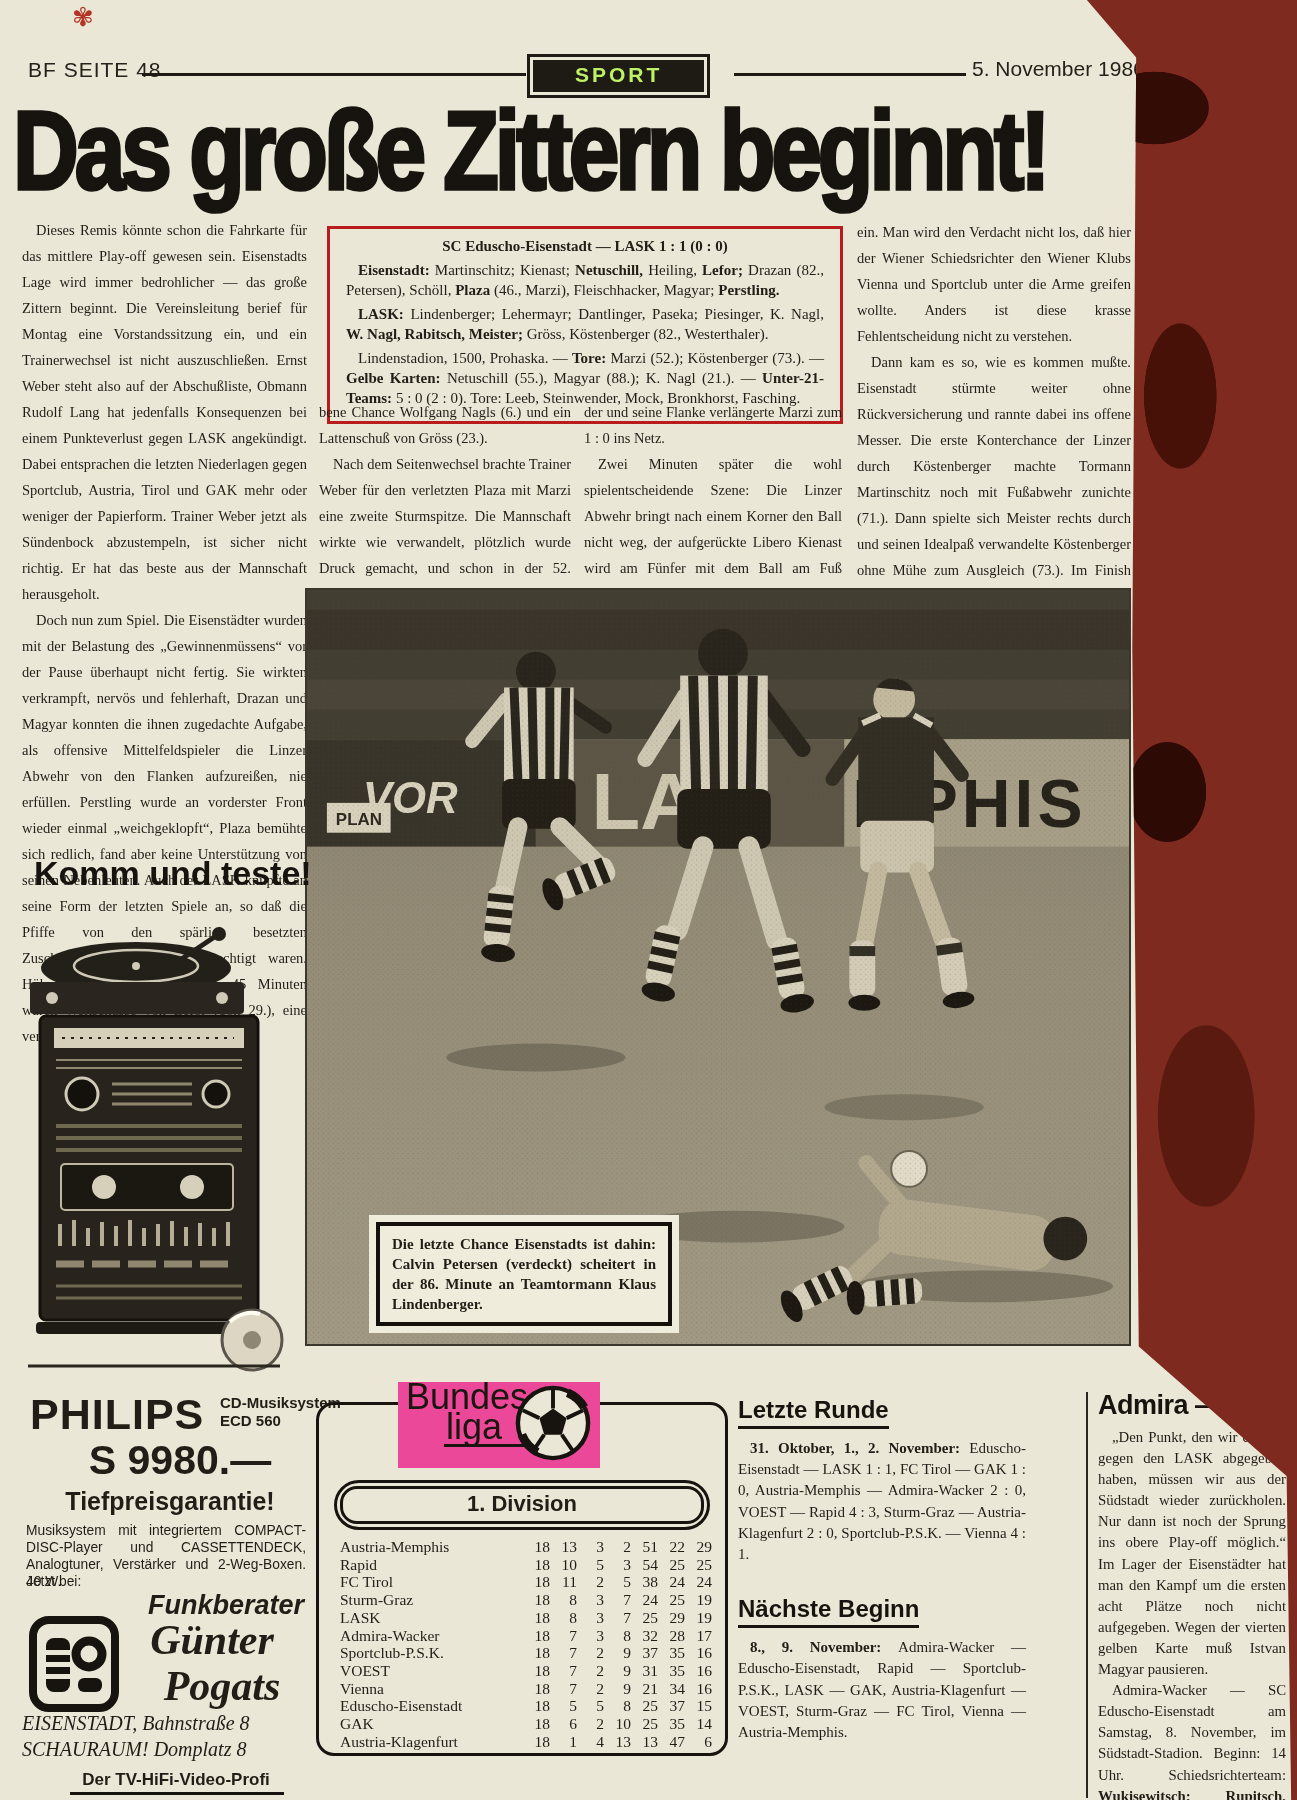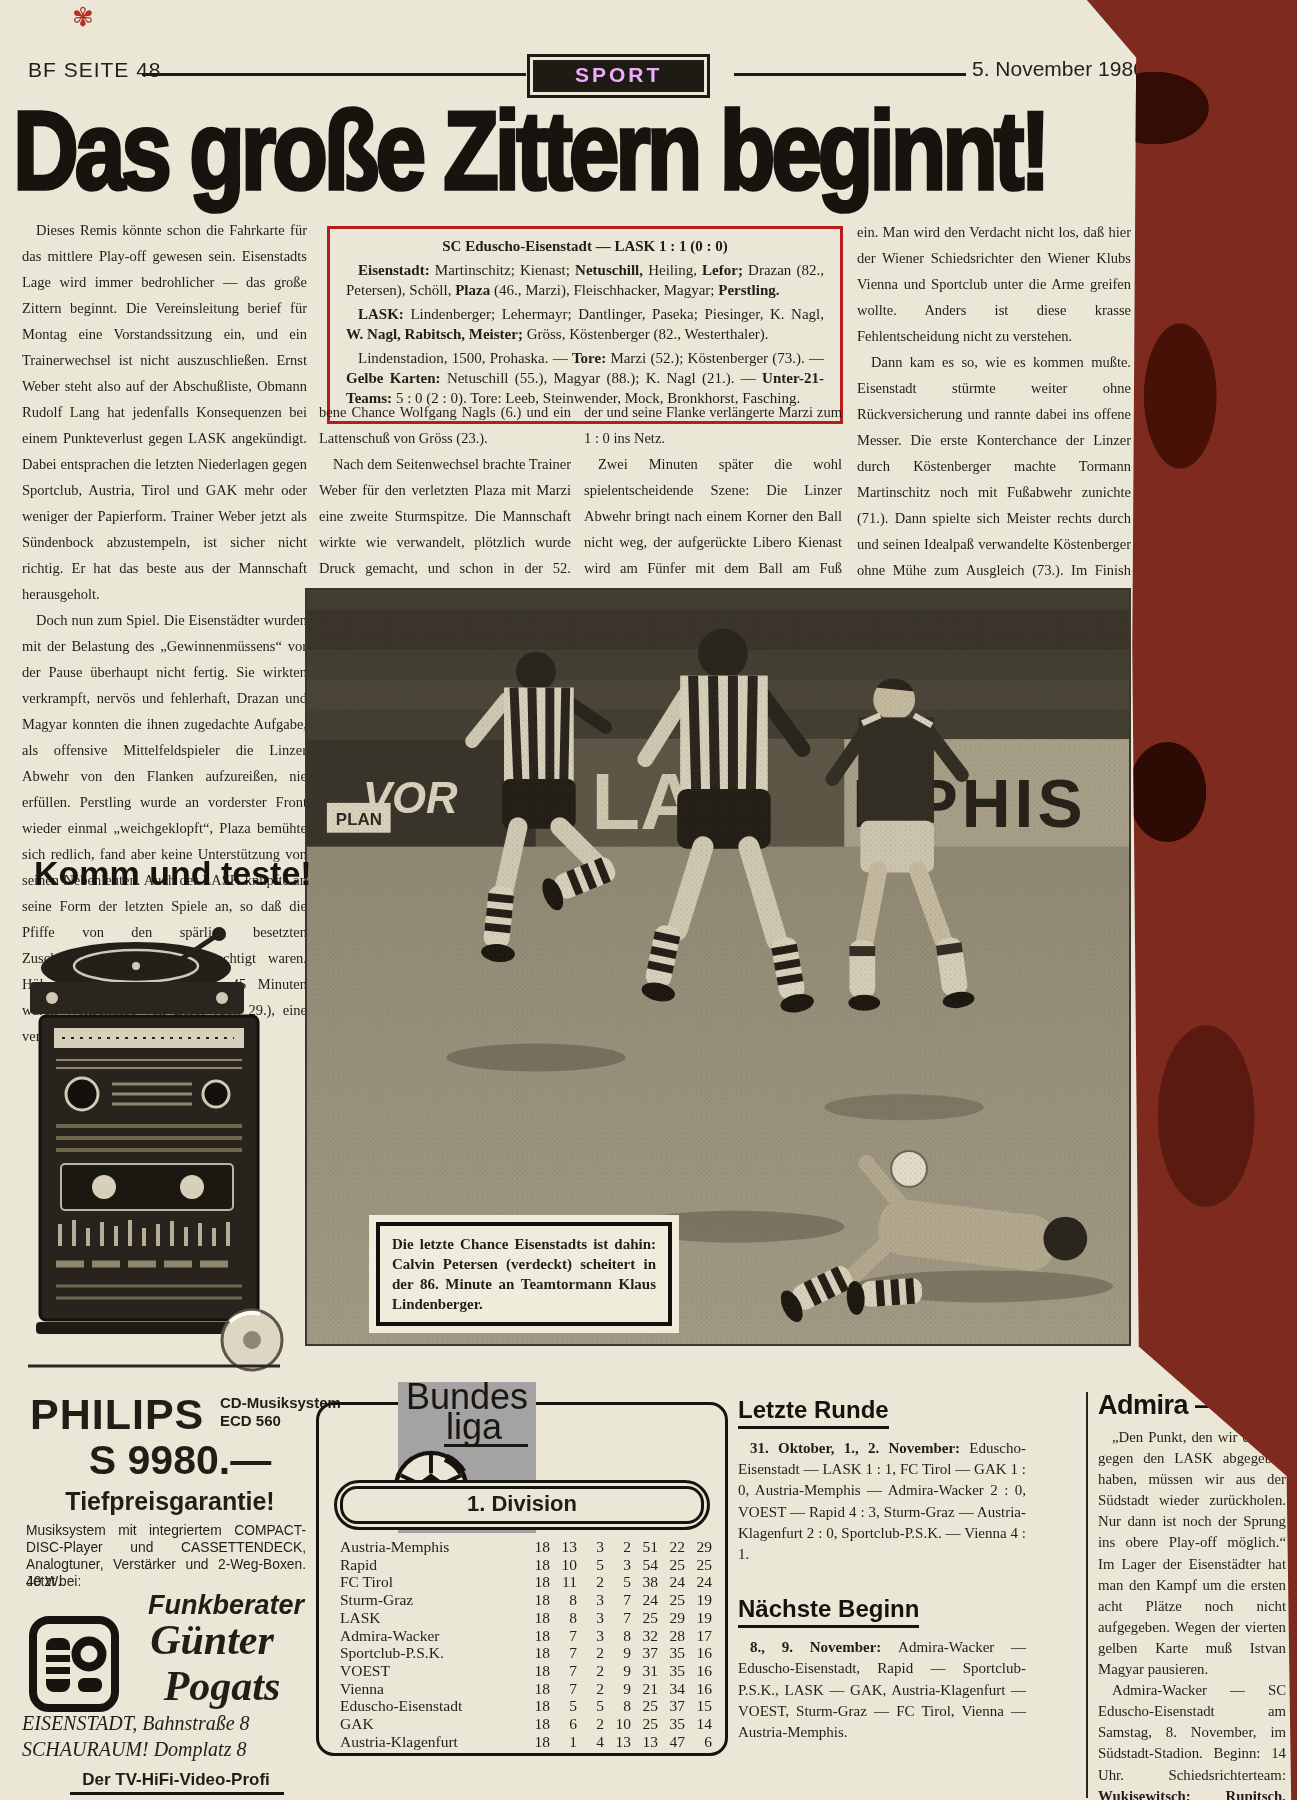--- a/index.html
+++ b/index.html
@@ -7,21 +7,21 @@
         font-family:"Liberation Serif",serif;color:#221d16;}
   .abs{position:absolute;}
   
   .red-mark{left:72px;top:2px;font-size:26px;color:#b23425;font-family:"DejaVu Sans",sans-serif;}
   .hdr-label{left:28px;top:58px;font-family:Liberation Sans, sans-serif;font-size:21px;letter-spacing:1px;color:#26211a;}
   .hdr-rule{height:3px;background:#1e1a14;top:73px;}
   .rule-l{left:142px;width:384px;}
   .rule-r{left:734px;width:232px;}
   .hdr-date{left:972px;top:57px;font-family:"Liberation Sans",sans-serif;font-size:21px;color:#26211a;}
   .sport-box{left:527px;top:54px;border:3px solid #1e1a14;background:#ebe7d7;padding:3px;}
-  .sport-inner{background:#1e1a14;color:#f0abfc;font-family:"Liberation Sans",sans-serif;
+  .sport-inner{background:#1e1a14;color:#bef264;font-family:"Liberation Sans",sans-serif;
                font-weight:bold;font-size:21px;letter-spacing:3px;padding:3px 42px 5px;}
   
   .headline{left:13px;top:88px;font-family:"Liberation Sans",sans-serif;font-weight:700;
             font-size:91px;letter-spacing:-4px;white-space:nowrap;color:#17130e;
             -webkit-text-stroke:3px #17130e;transform:scaleY(1.22);transform-origin:top left;}
   
   .col{font-size:14.5px;line-height:26px;text-align:justify;}
   .col p,.para{margin:0;}
   .indent{text-indent:14px;}
   .col1{left:22px;top:217px;width:285px;}
@@ -63,21 +63,21 @@
             font-style:italic;font-weight:bold;font-size:42px;}
   .fb-last{left:130px;top:1662px;width:184px;text-align:center;font-family:"Liberation Serif",serif;
            font-style:italic;font-weight:bold;font-size:42px;}
   .fb-addr1{left:22px;top:1712px;font-style:italic;font-size:20px;}
   .fb-addr2{left:22px;top:1738px;font-style:italic;font-size:20px;}
   .fb-tag{left:56px;top:1770px;width:240px;text-align:center;font-family:"Liberation Sans",sans-serif;
           font-weight:bold;font-size:17px;}
   .fb-tagline-rule{left:70px;top:1792px;width:214px;height:3px;background:#17130e;}
   
   .bl-box{left:316px;top:1402px;width:412px;height:354px;border:3px solid #17130e;border-radius:18px;box-sizing:border-box;}
-  .bl-logo{left:398px;top:1382px;background:#a3a3a3;padding:0 8px 2px;display:flex;align-items:flex-start;flex-direction:column;}
+  .bl-logo{left:398px;top:1382px;background:#ec4899;padding:0 8px 2px;display:flex;align-items:flex-start;}
   .bl-words{font-family:"Liberation Sans",sans-serif;font-size:36px;color:#1b160f;line-height:30px;}
   .bl-w2{margin-left:38px;border-bottom:3px solid #1b160f;padding:0 26px 2px 2px;}
   .bl-ball{margin-left:-14px;margin-top:2px;}
   .pill-outer{left:334px;top:1480px;width:376px;border:3px solid #17130e;border-radius:26px;padding:3px;box-sizing:border-box;background:#ebe7d7;}
   .pill-inner{border:3px solid #17130e;border-radius:17px;text-align:center;
               font-family:"Liberation Sans",sans-serif;font-weight:bold;font-size:22px;padding:2px 0 4px;}
   .ltable{left:340px;top:1538px;width:372px;font-size:15.5px;line-height:17.7px;}
   .trow{display:flex;}
   .tteam{flex:1;white-space:nowrap;overflow:hidden;}
   .tnum{width:27px;text-align:right;flex:none;}

